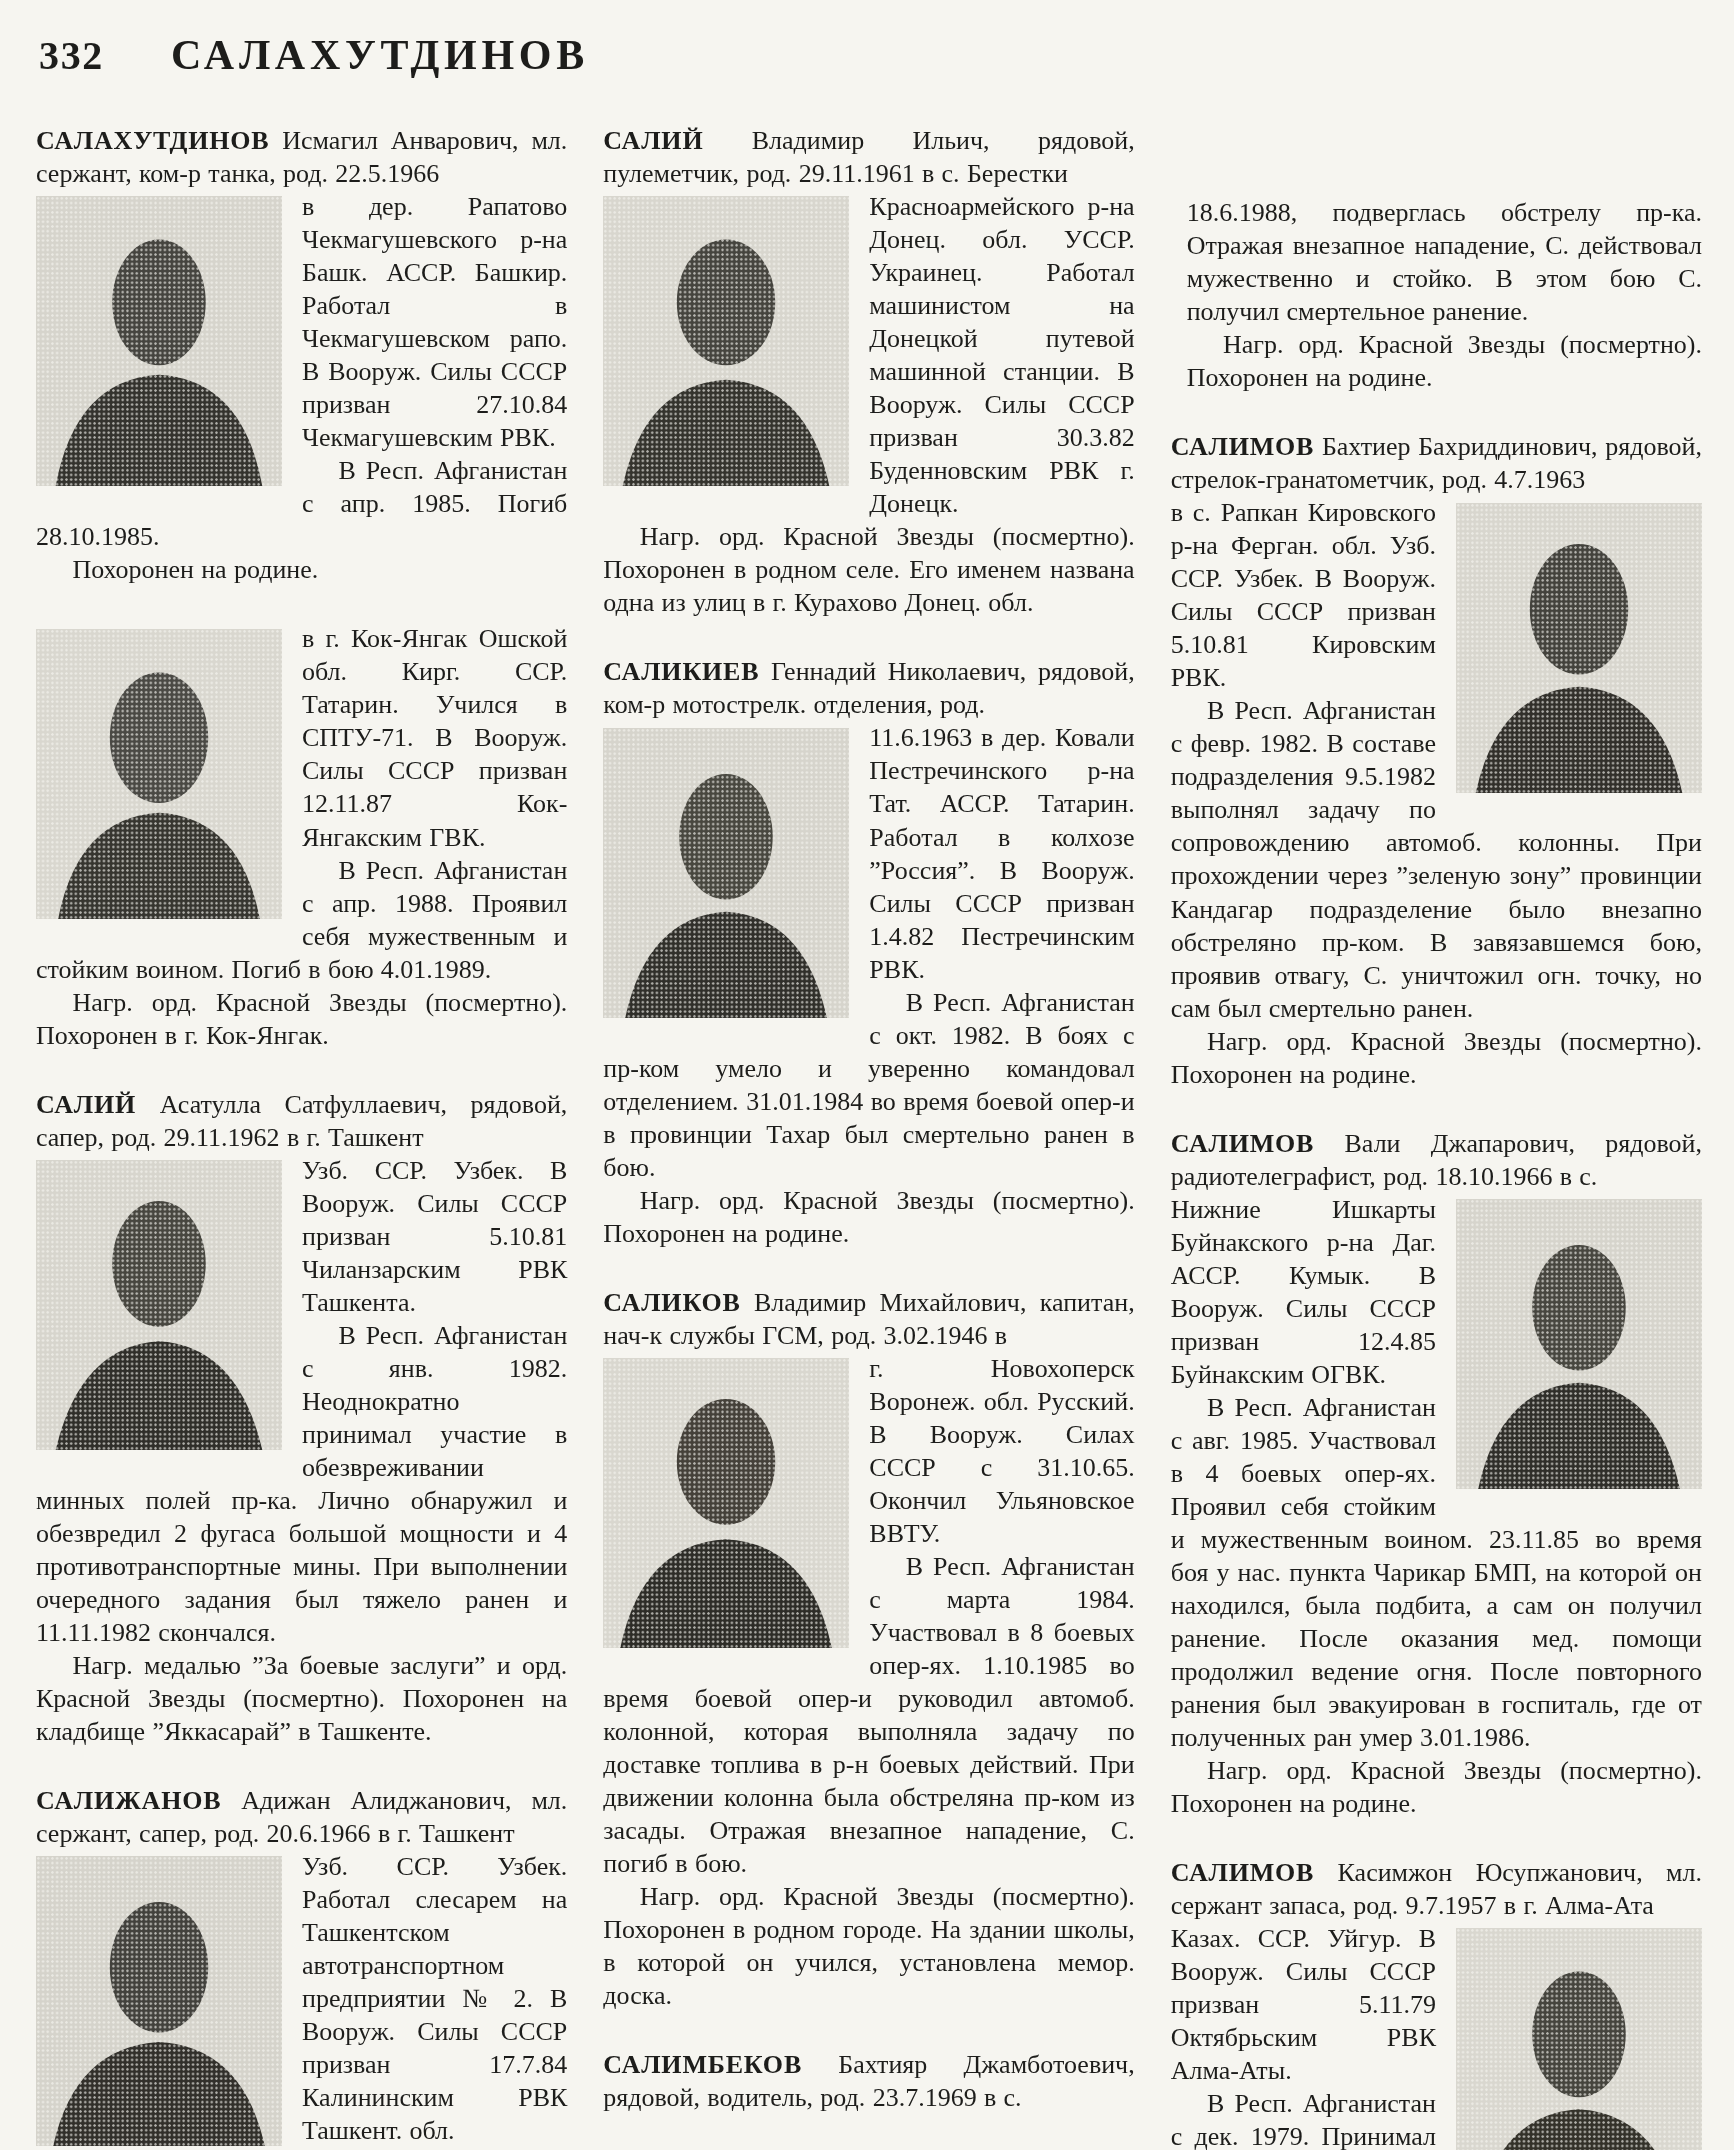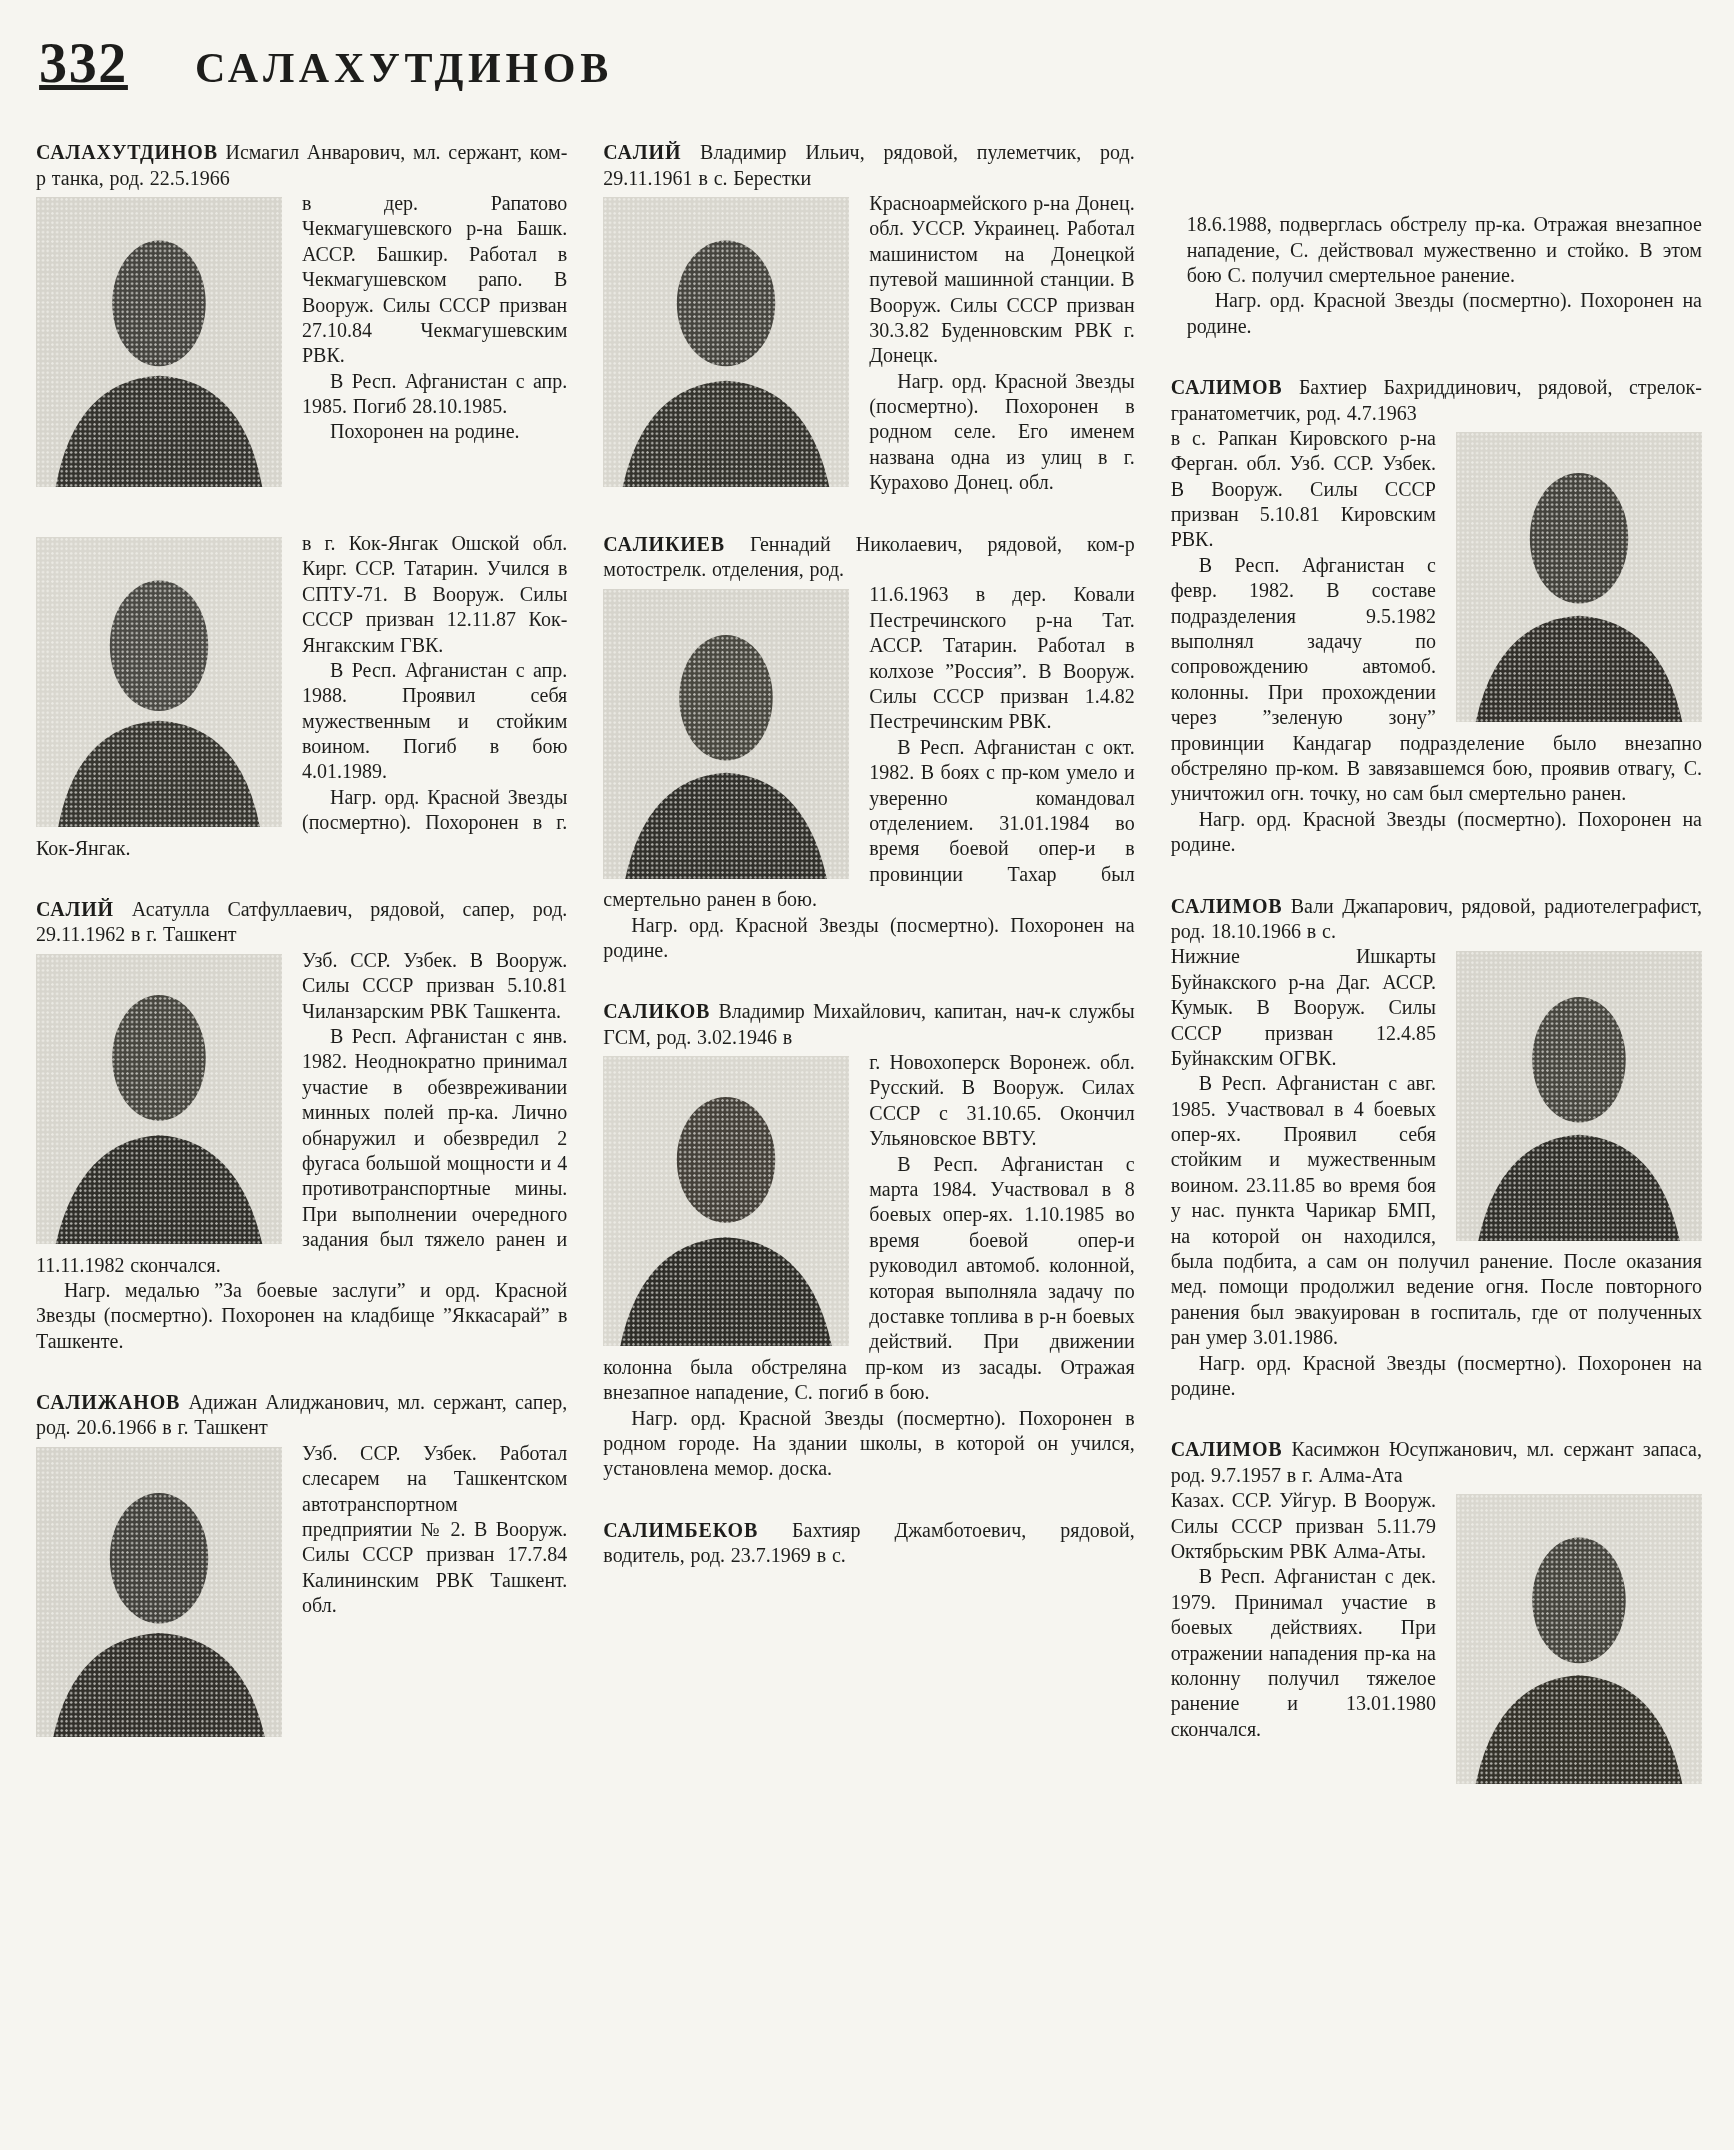--- a/index.html
+++ b/index.html
@@ -7,29 +7,29 @@
     position:relative;
     width:1735px;height:2151px;
     box-sizing:border-box;
     padding:26.5px 33px 15.6px 36px;
     background:#f6f5f0;
     color:#1d1d1b;
     font-family:"Liberation Serif","DejaVu Serif",serif;
     overflow:hidden;
   }
   .page-header{display:flex;align-items:baseline;gap:67px;margin:4.7px 0 45px 3.1px;}
-  .page-number{font-size:56px;font-weight:bold;letter-spacing:1.6px;text-decoration:underline;}
+  .page-number{font-size:40px;font-weight:bold;letter-spacing:1.6px;}
   .running-head{font-size:42px;font-weight:bold;letter-spacing:4.7px;margin:0;}
   .columns{display:flex;gap:36px;}
   .col{flex:1 1 0;min-width:0;}
   .entry{margin:0 0 36px 0;}
   .entry:last-child{margin-bottom:0;}
   .para{
     margin:0;
-    font-size:20px;
+    font-size:26px;
     line-height:1.27;
     text-align:justify;
     word-spacing:0.8px;
   }
   .para.ind{text-indent:1.4em;}
   .surname{font-weight:bold;letter-spacing:0.8px;}
   .photo{
     position:relative;
     width:246px;height:290px;
     background:#dedcd4;

